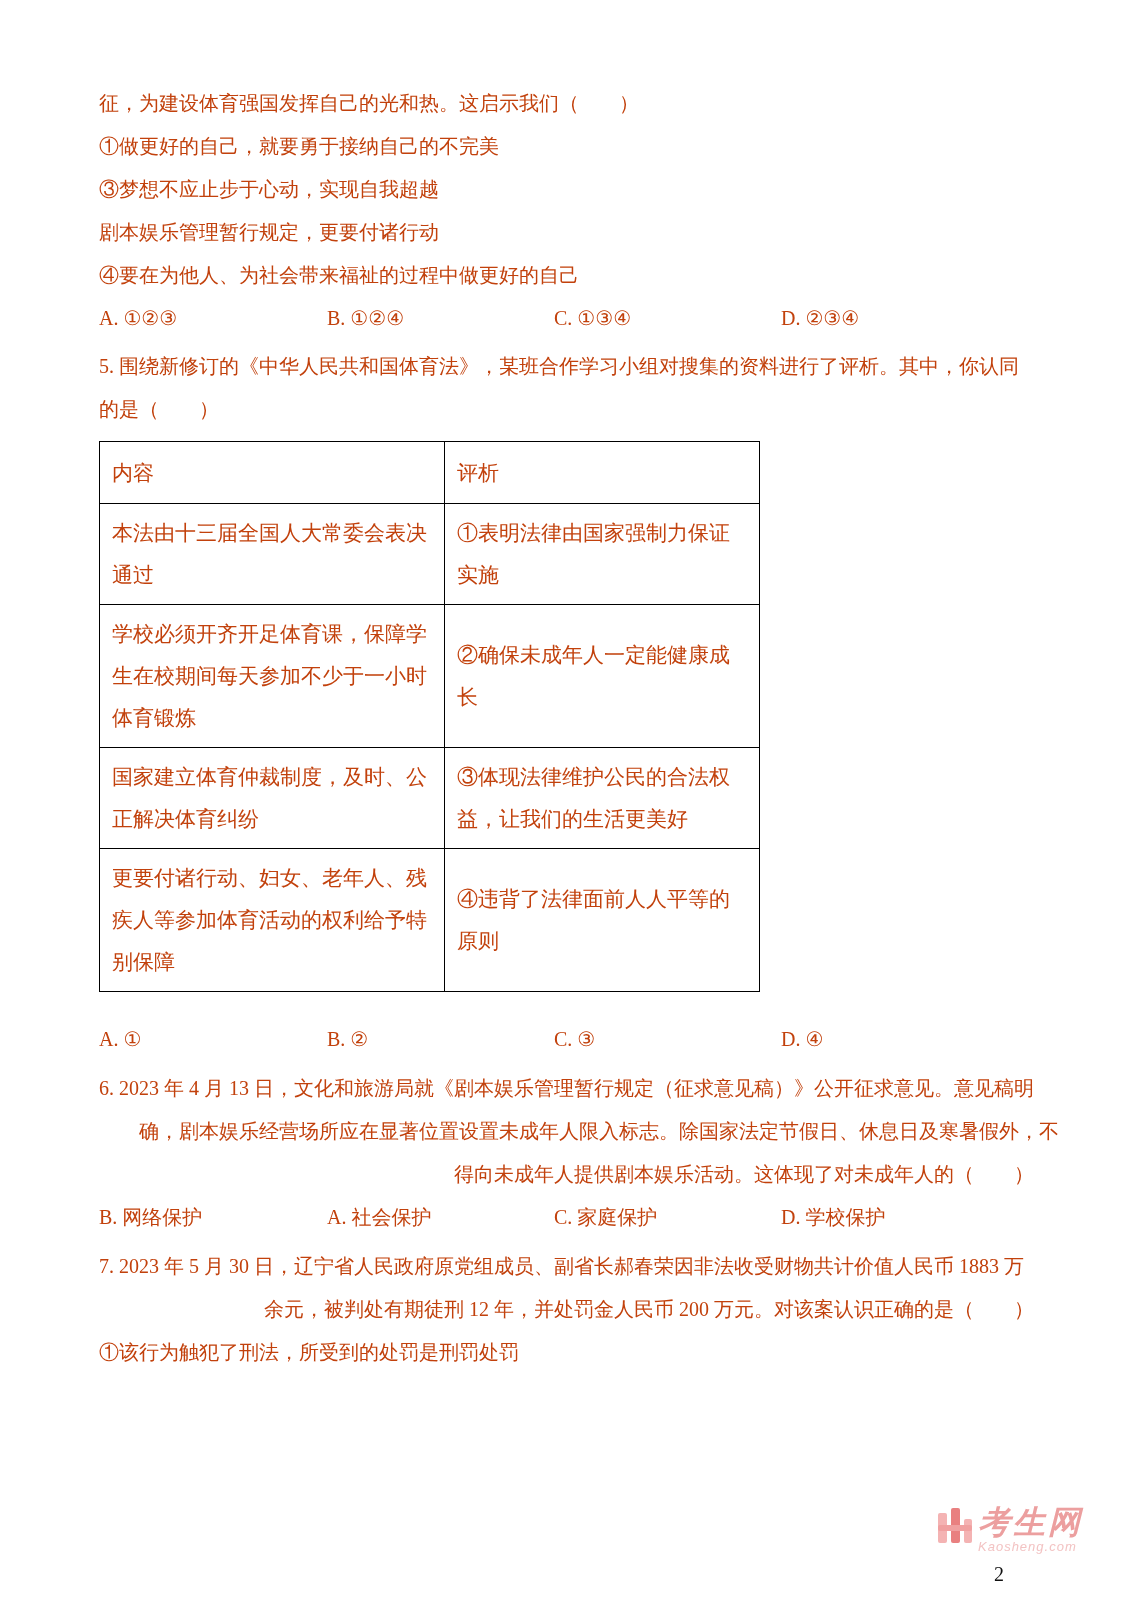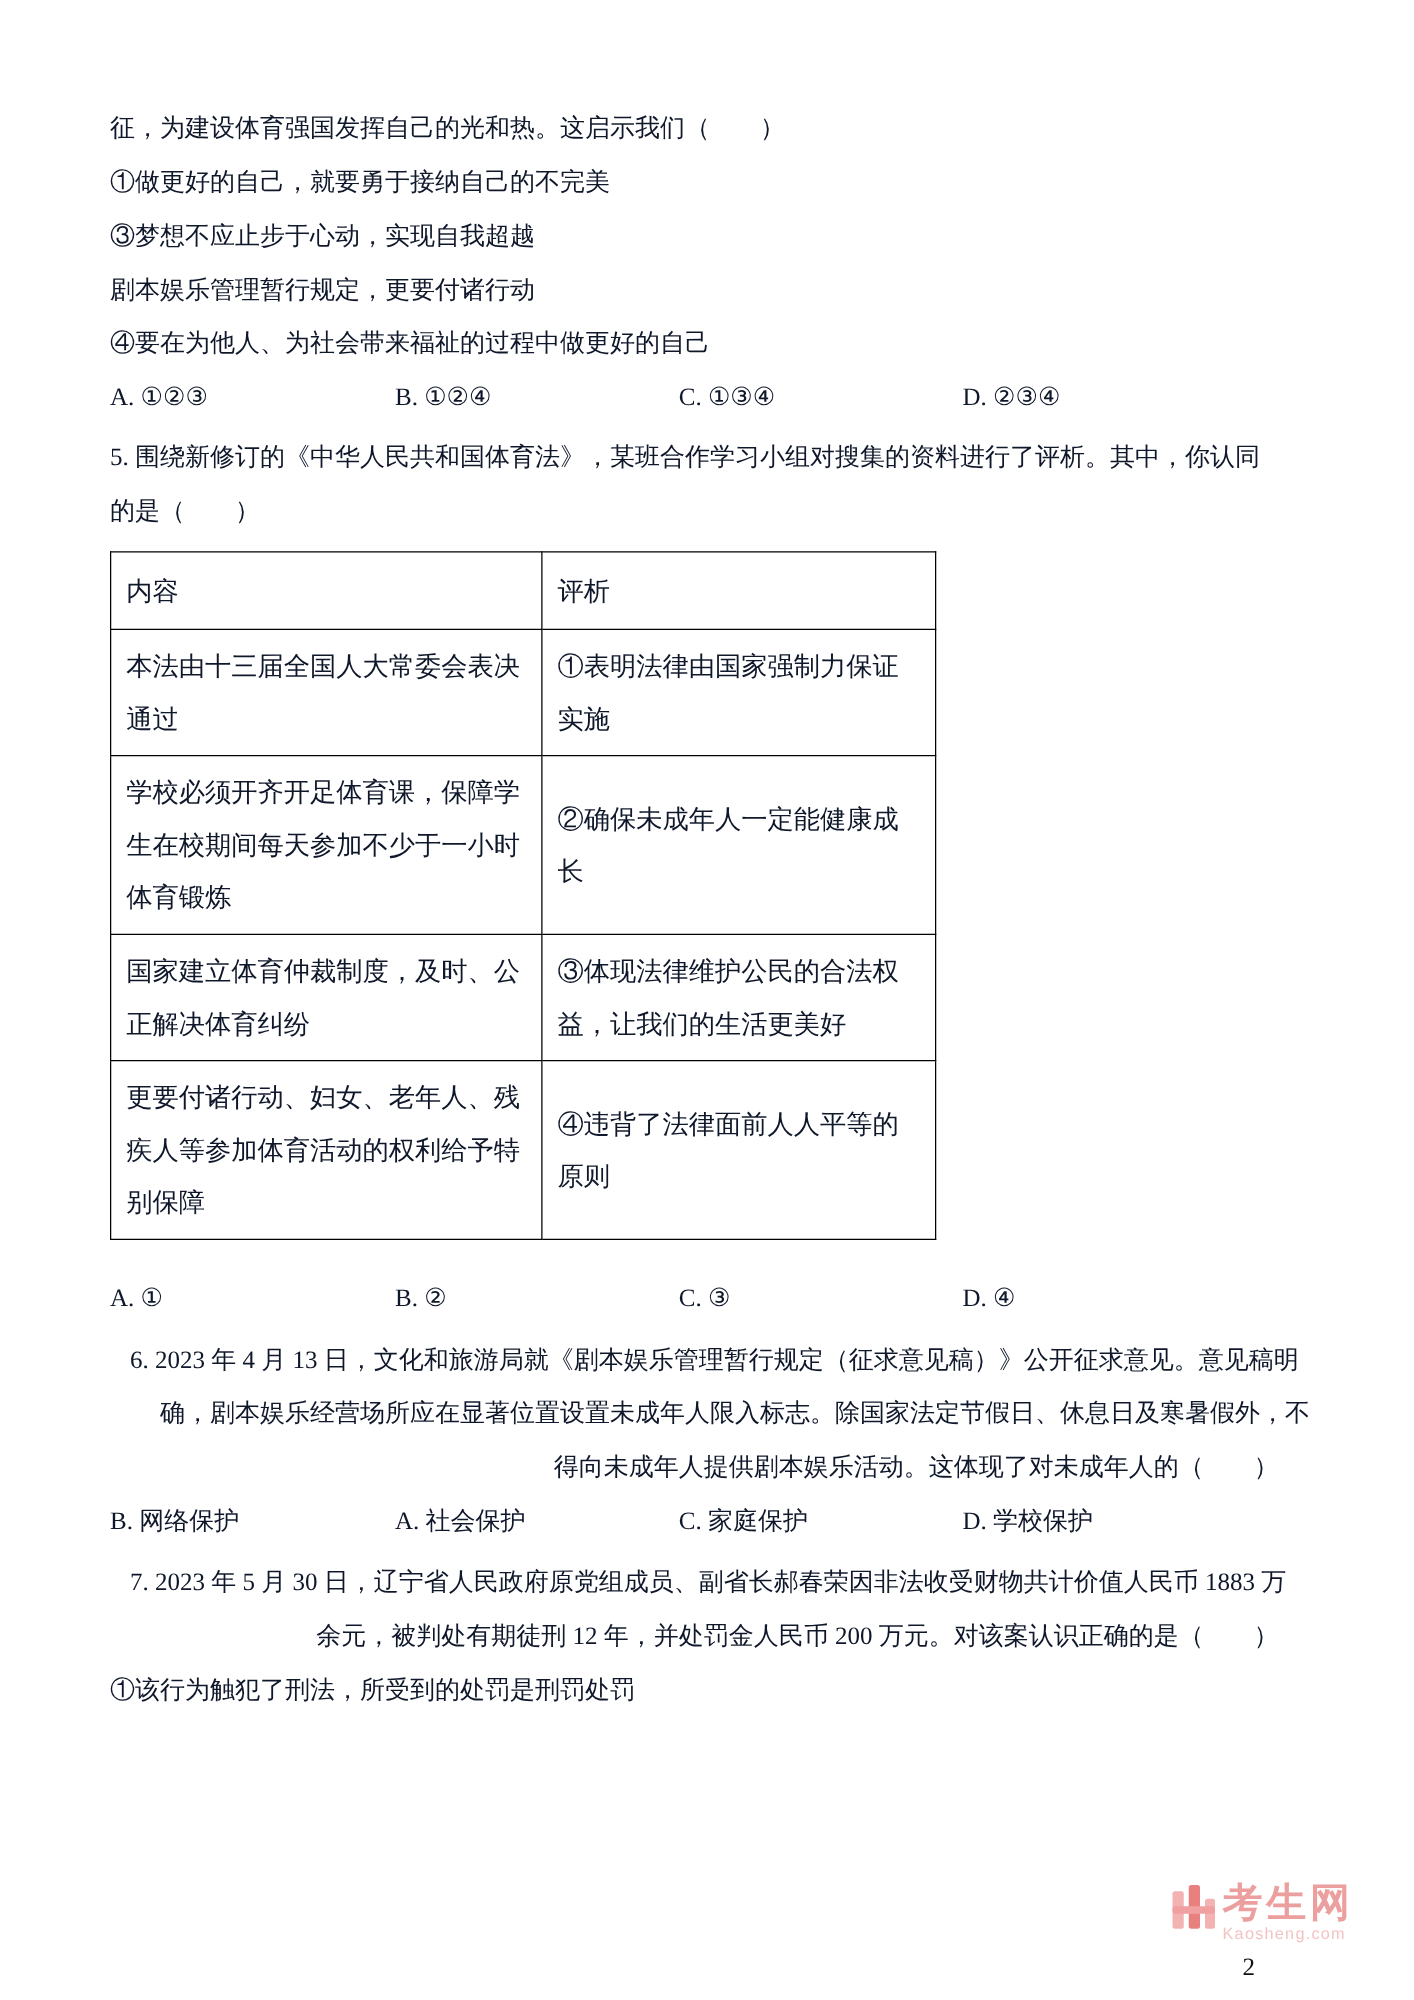--- a/index.html
+++ b/index.html
@@ -10,24 +10,24 @@
     color: #000;
   }
   .page {
     position: relative;
     width: 1131px; height: 1600px;
     background: #ffffff;
     overflow: hidden;
   }
   .content {
     position: absolute;
-    left: 88px; top: 82px;
+    left: 99px; top: 82px;
     width: 935px;
     font-size: 20px;
-    color: #0f172a;
+    color: #c2410c;
   }
   .line {
     line-height: 43px;
     white-space: nowrap;
   }
   .cont { margin-left: 40px; text-align: right; }
   .options {
     display: grid;
     grid-template-columns: 228px 227px 227px 1fr;
     line-height: 43px;
@@ -44,28 +44,29 @@
     border: 1.5px solid #000;
     padding: 8px 12px;
     line-height: 42px;
     vertical-align: middle;
     text-align: left;
     font-weight: normal;
   }
   .qtable td.hdr { height: 62px; line-height: 28px; }
   .mt-sm { margin-top: 5px; }
   .mt-md { margin-top: 26px; }
-  .mt-q  { margin-top: 6px; margin-left: 16px; }
+  .mt-q  { margin-top: 6px; }
   .watermark {
     position: absolute;
     right: 48px; bottom: 46px;
     display: flex;
     align-items: center;
     gap: 1px;
     user-select: none;
+    font-style: italic;
   }
   .wm-text { display: flex; flex-direction: column; line-height: 1.1; }
   .wm-name {
     font-size: 32px;
     font-weight: bold;
     color: #ec9f9f;
     letter-spacing: 3px;
     font-family: "Liberation Sans", "DejaVu Sans", sans-serif;
   }
   .wm-domain {

